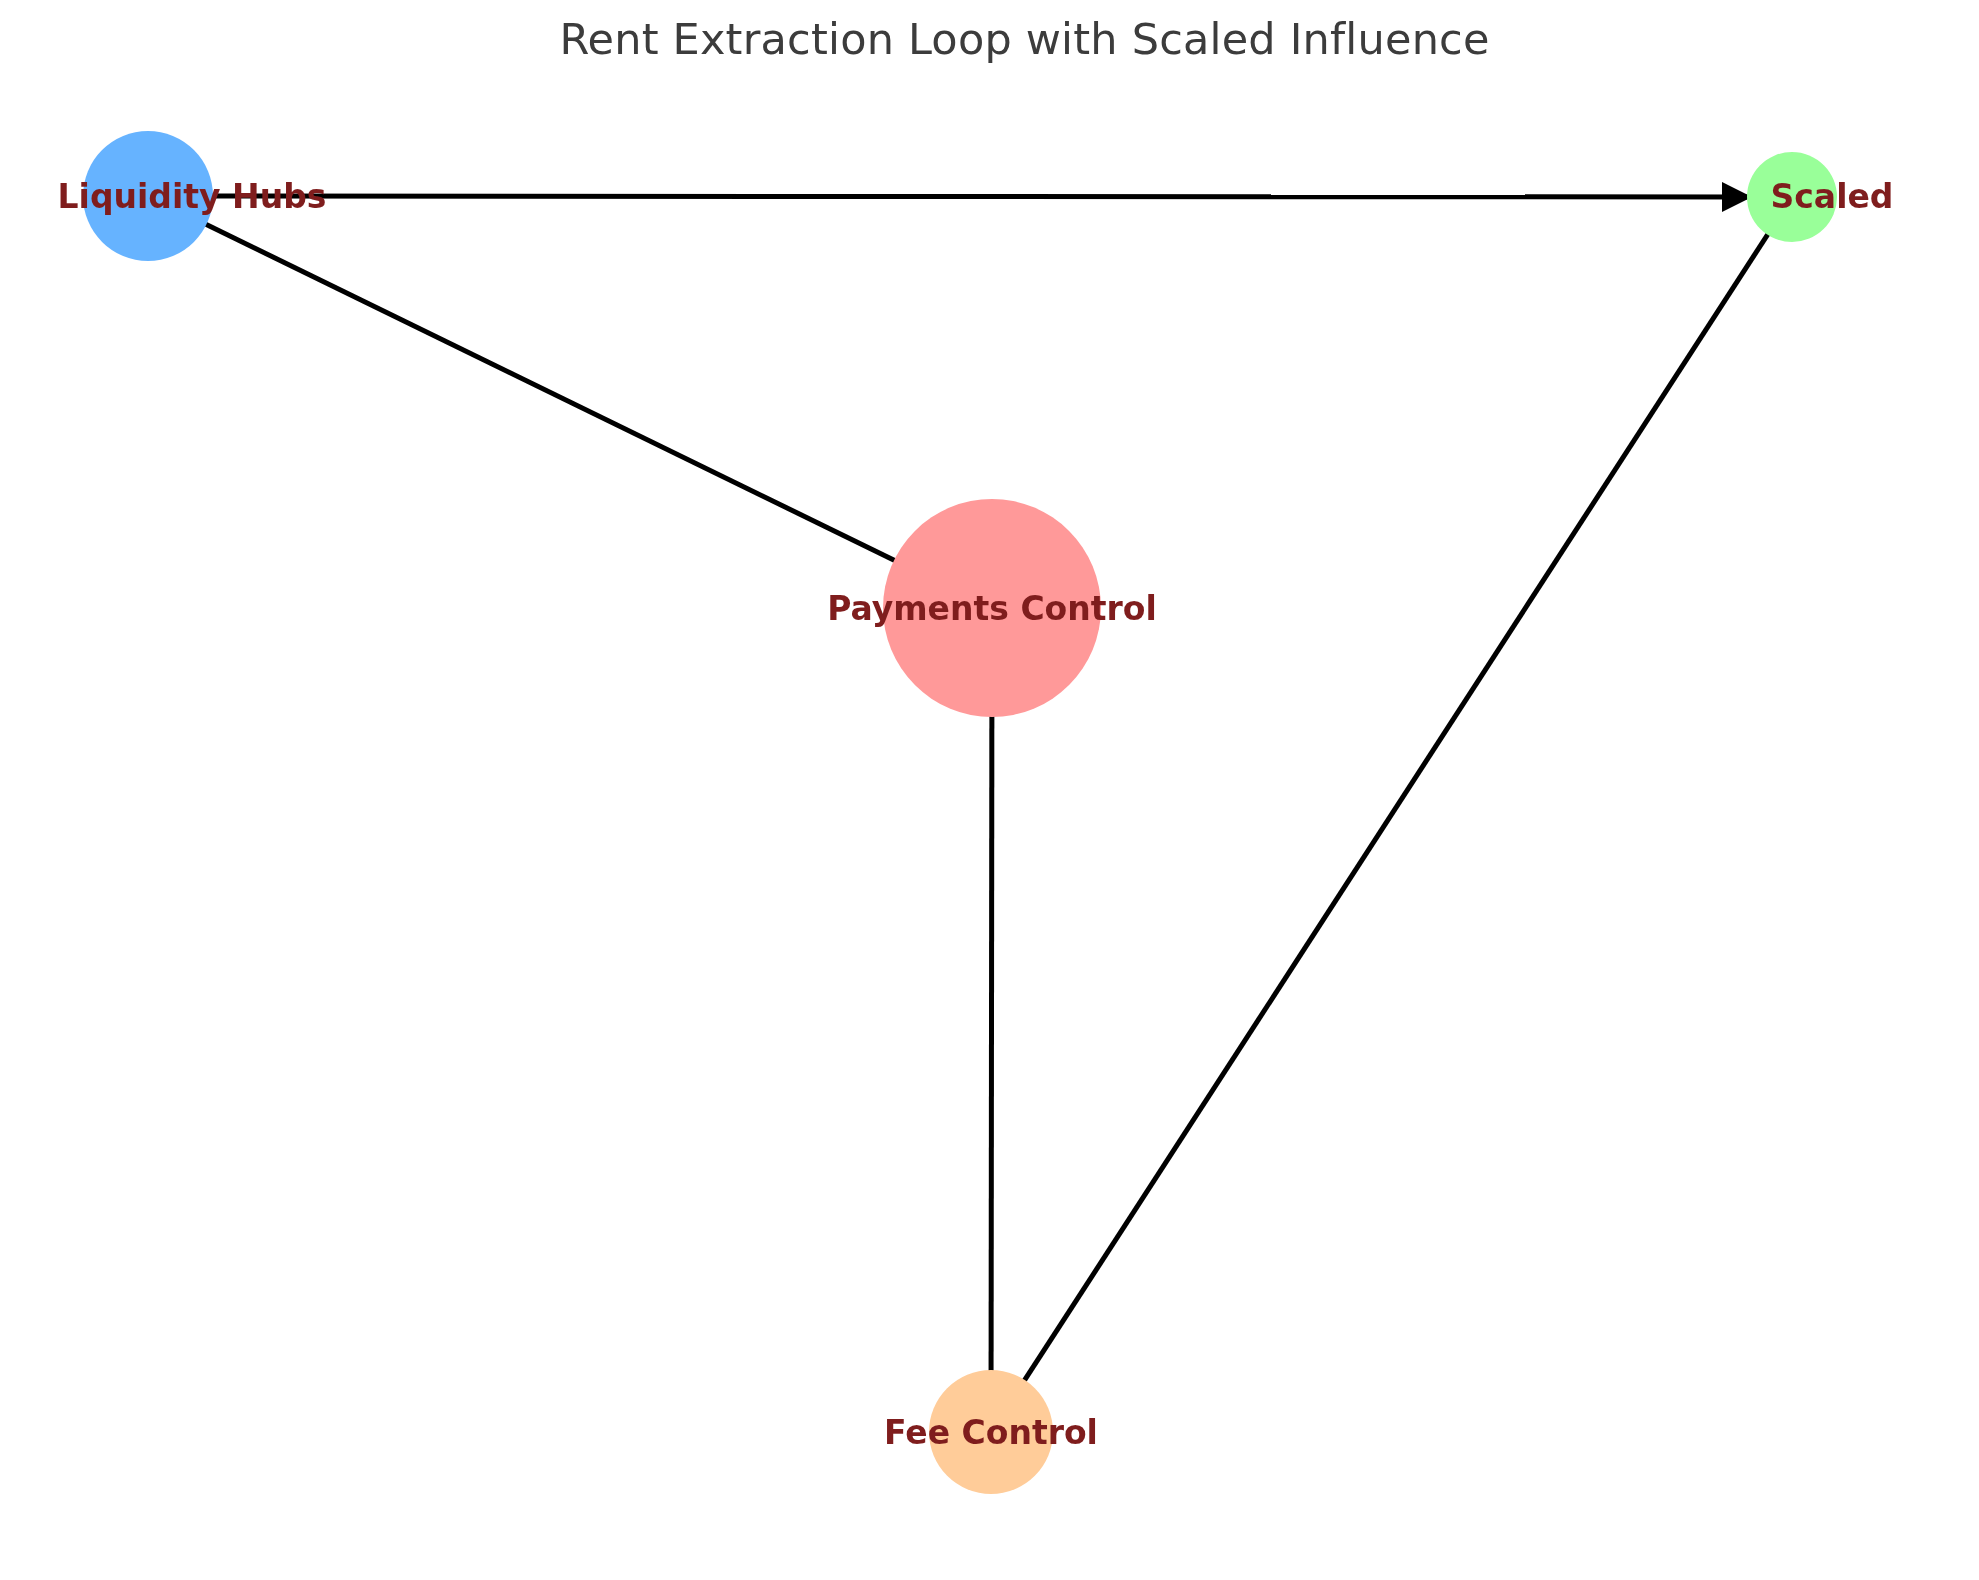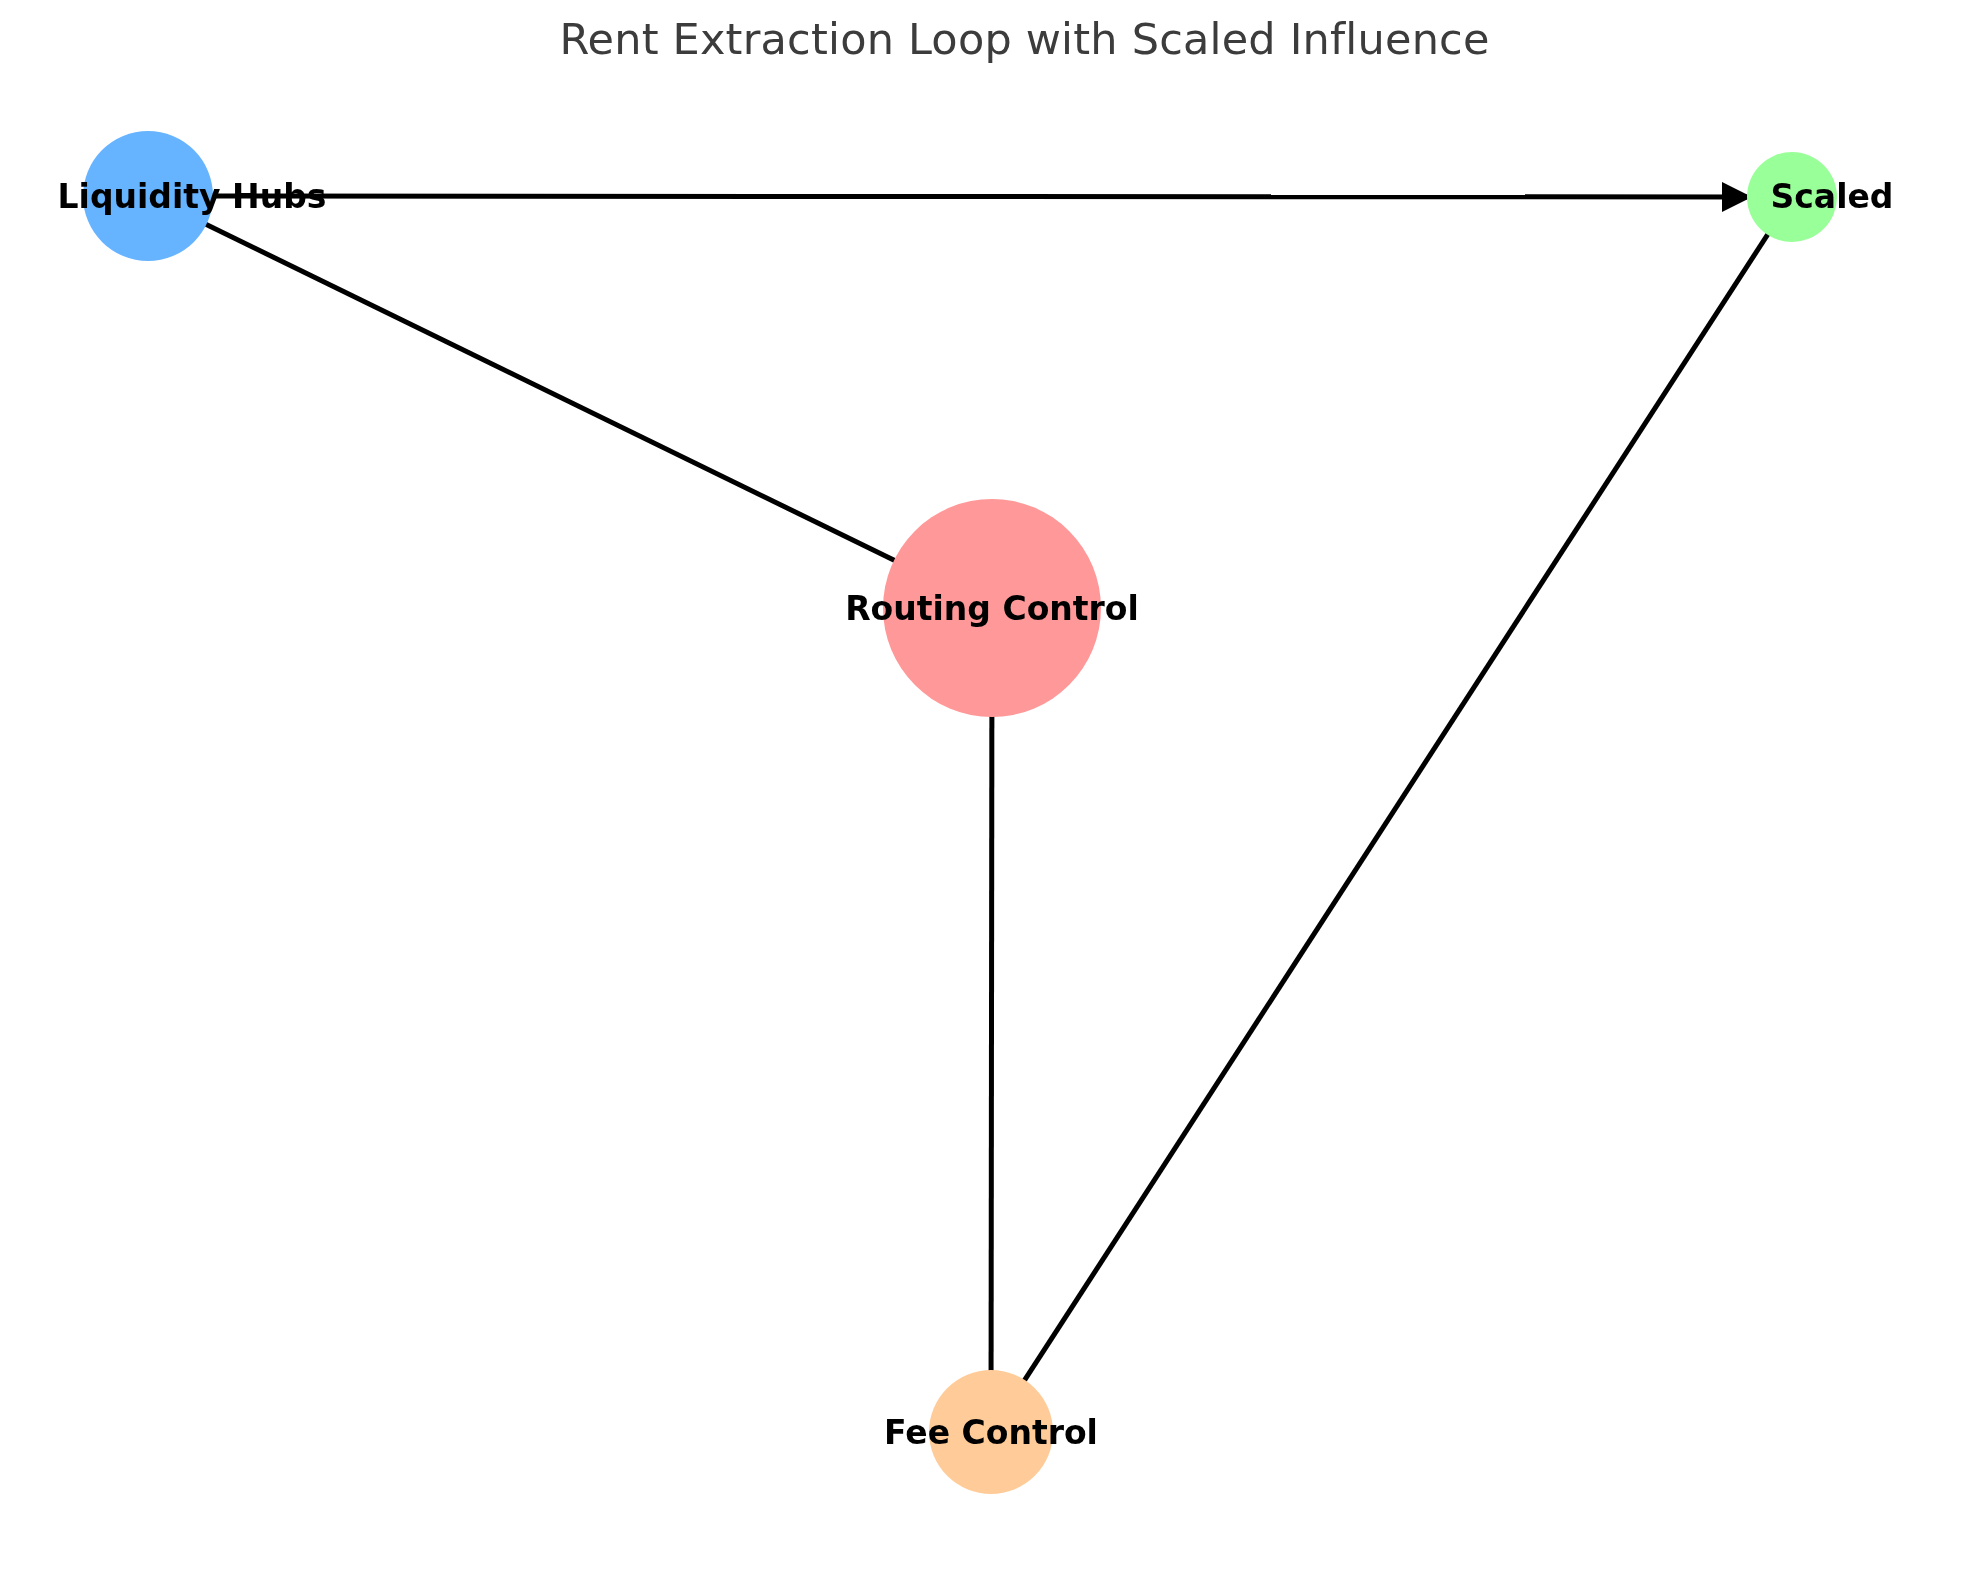--- a/index.html
+++ b/index.html
@@ -37,21 +37,21 @@
     color: #3c3c3c;
     letter-spacing: 0.2px;
     white-space: nowrap;
     padding-left: 35px;
   }
   .node-label {
     position: absolute;
     font-family: "DejaVu Sans", sans-serif;
     font-weight: bold;
     font-size: 33px;
-    color: #000000;
+    color: #7f1d1d;
     white-space: nowrap;
     transform: translate(-50%, -50%);
     pointer-events: none;
   }
 </style>
 </head>
 <body>
 
 <div id="canvas">
 
@@ -83,17 +83,17 @@
       <circle cx="992" cy="608" r="109" fill="#ff9999"></circle>
 
       <circle cx="991" cy="1432" r="62" fill="#ffcc99"></circle>
     </g>
   </svg>
 
   <div class="node-label" style="left:192px; top:196px;">Liquidity Hubs</div>
 
   <div class="node-label" style="left:1832px; top:196px;">Scaled</div>
 
-  <div class="node-label" style="left:992px; top:608px;">Routing Control</div>
+  <div class="node-label" style="left:992px; top:608px;">Payments Control</div>
 
   <div class="node-label" style="left:991px; top:1432px;">Fee Control</div>
 
 </div>
 
 </body></html>

